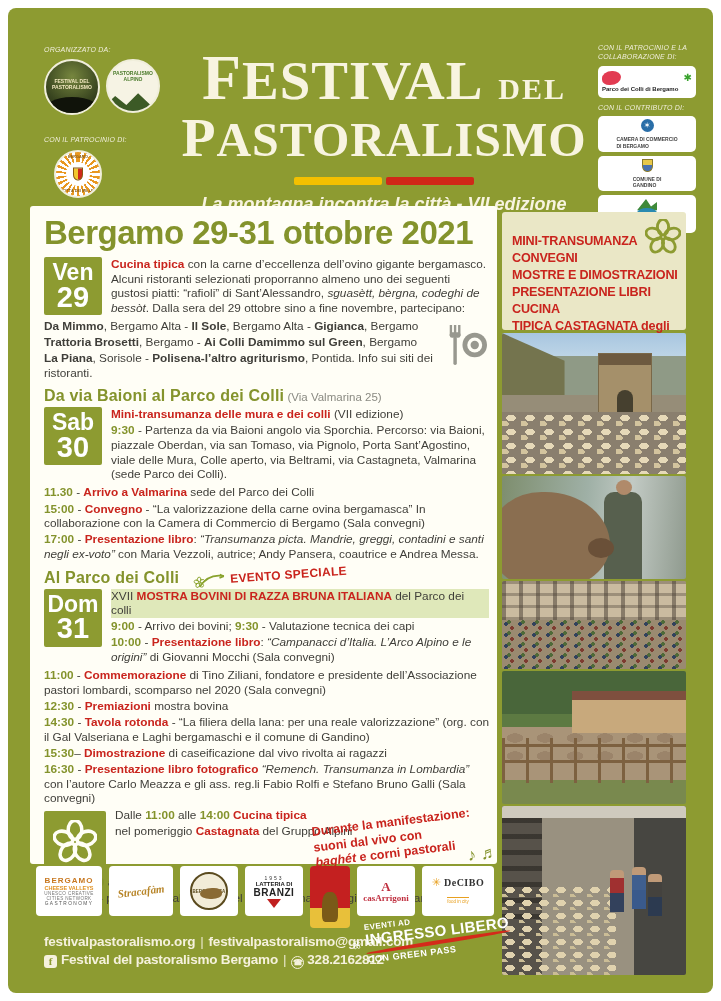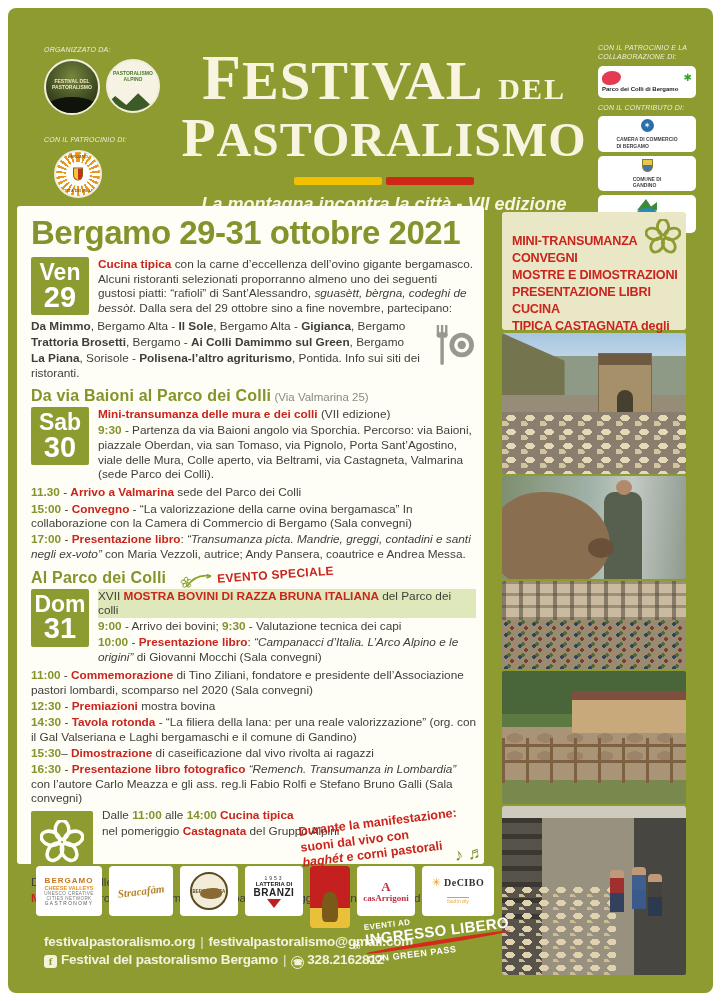--- a/index.html
+++ b/index.html
@@ -50,21 +50,21 @@
   .sp-h{display:flex;align-items:center;gap:4px}
   .dotblue{width:13px;height:13px;border-radius:50%;background:#2a6ea8;color:#fff;font-size:8px;text-align:center;line-height:13px;flex:none}
   .sptxt{font-size:5px;font-weight:bold;color:#444;line-height:1.25;text-transform:uppercase}
   .shield2{width:11px;height:13px;background:linear-gradient(180deg,#e8c84a 50%,#4a72b0 50%);border-radius:0 0 45% 45%;border:1px solid #8a7a2a;flex:none}
   .galart{width:20px;height:15px;position:relative;flex:none}
   .galart .mtn{position:absolute;inset:0;background:#3f8a3a;clip-path:polygon(0 80%,45% 5%,70% 55%,100% 25%,100% 80%,0 80%)}
   .galart .wave{position:absolute;left:0;bottom:0;width:100%;height:5px;background:#2a8ab0;border-radius:50% 50% 0 0/100% 100% 0 0}
   .sp-gal .sptxt{color:#22808a;text-transform:none}
 
   
-  .card{position:absolute;left:17px;top:206px;width:467px;height:658px;background:var(--card);border-radius:3px;padding:8px 8px 0 14px;color:var(--ink)}
+  .card{position:absolute;left:30px;top:206px;width:467px;height:658px;background:var(--card);border-radius:3px;padding:8px 8px 0 14px;color:var(--ink)}
   h1.city{font-size:33px;font-weight:bold;color:var(--olive-tx);letter-spacing:-.5px;margin:0 0 5px}
   .line{font-size:11.8px;line-height:1.24;margin:0 0 1.5px;color:var(--ink)}
   .line.hl{background:var(--hl);display:inline-block;padding:0 3px 0 0}
   .sg-p{}
   .sg-b{font-weight:bold}
   .sg-i{font-style:italic}
   .sg-r{color:var(--red);font-weight:bold}
   .sg-t{color:var(--olive-tx);font-weight:bold}
   .sg-h{color:var(--olive-tx);font-weight:bold;font-size:16px;letter-spacing:.2px}
   .sg-hn{color:#8a8a82;font-size:11.5px}

